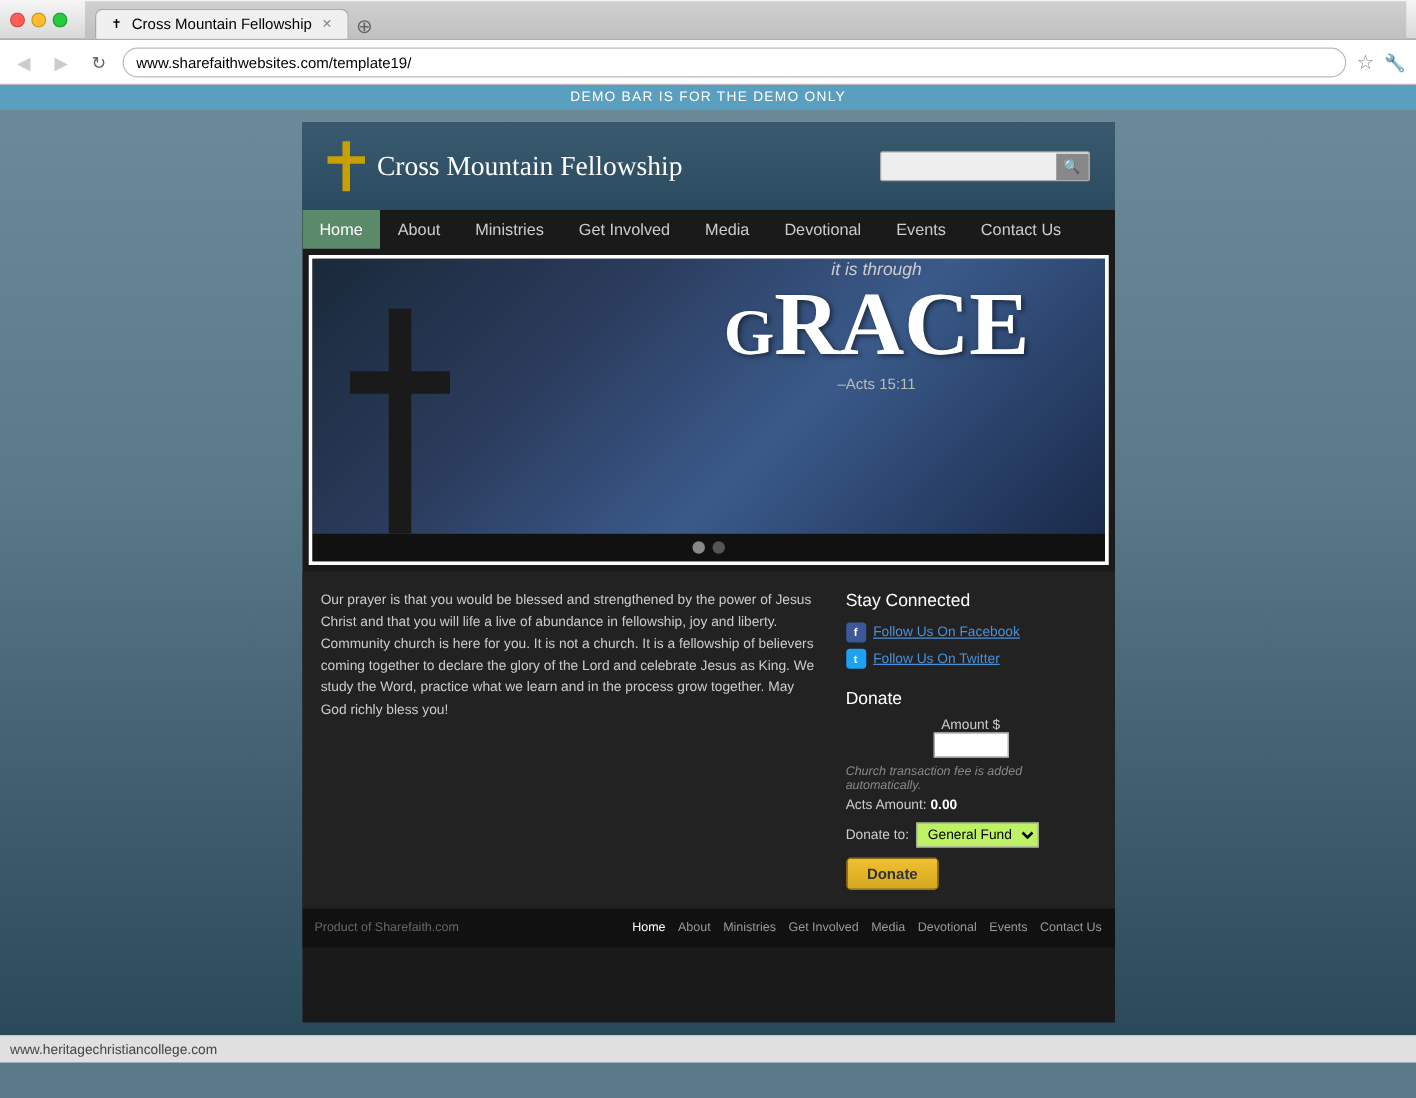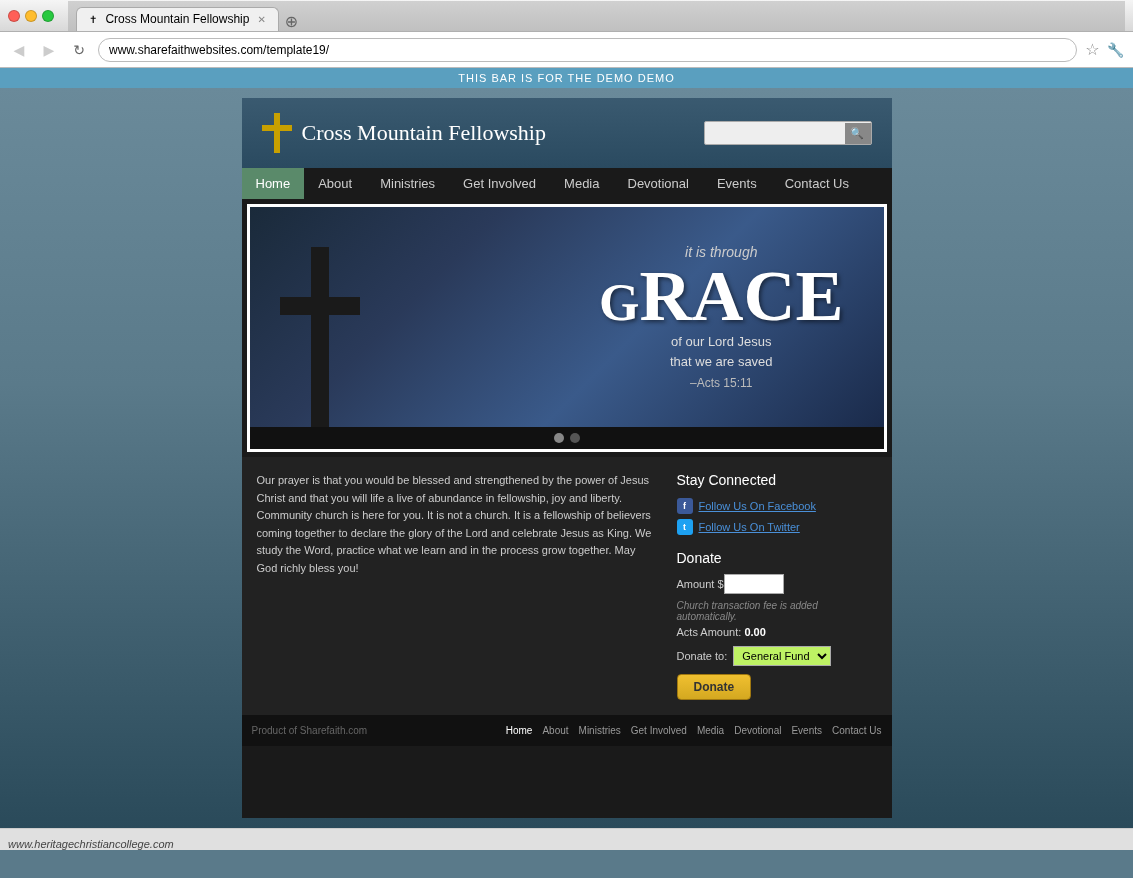--- a/index.html
+++ b/index.html
@@ -39,21 +39,21 @@
     .search-input { border: none; background: transparent; padding: 4px 8px; font-size: 12px; width: 140px; }
     .search-btn { background: #888; border: none; padding: 4px 6px; cursor: pointer; color: white; font-size: 11px; }
 
     
     .site-nav { background: #1a1a1a; display: flex; padding: 0; }
     .nav-item { padding: 8px 14px; font-size: 13px; color: #ccc; cursor: pointer; text-decoration: none; }
     .nav-item.active { background: #5a8a6a; color: white; }
 
     
     .hero-slider { position: relative; border: 3px solid white; margin: 5px; }
-    .hero-image { width: 100%; height: 220px; background: linear-gradient(135deg, #1a2a3a 0%, #2a3a5a 30%, #3a5a8a 60%, #1a2a4a 100%); display: flex; align-items: center; justify-content: flex-end; padding-right: 40px; overflow: hidden; position: relative; }
+    .hero-image { width: 100%; height: 220px; background: linear-gradient(135deg, #1a2a3a 0%, #2a3a5a 30%, #3a5a8a 60%, #1a2a4a 100%); display: flex; justify-content: flex-end; padding-right: 60px; overflow: hidden; position: relative; }
     .cross-silhouette { position: absolute; left: 30px; bottom: 0; width: 80px; height: 180px; }
     .cross-sil-v { width: 18px; height: 180px; background: #1a1a1a; position: absolute; left: 31px; top: 0; }
     .cross-sil-h { width: 80px; height: 18px; background: #1a1a1a; position: absolute; left: 0; top: 50px; }
     .hero-text { text-align: center; color: white; }
     .hero-small { font-size: 14px; font-style: italic; color: #ccc; }
     .hero-grace { font-size: 72px; font-weight: bold; font-family: Georgia, serif; line-height: 1; text-shadow: 2px 2px 4px rgba(0,0,0,0.5); }
     .hero-grace span { font-size: 52px; }
     .hero-sub { font-size: 13px; color: #ddd; line-height: 1.5; }
     .hero-verse { font-size: 12px; color: #bbb; margin-top: 5px; }
     .slider-dots { display: flex; justify-content: center; gap: 6px; padding: 6px 0; background: #111; }
@@ -72,40 +72,40 @@
     .stay-connected { color: white; font-size: 14px; margin-bottom: 10px; }
     .social-link { display: flex; align-items: center; gap: 6px; margin-bottom: 5px; cursor: pointer; }
     .social-icon { width: 16px; height: 16px; border-radius: 3px; display: flex; align-items: center; justify-content: center; font-size: 9px; font-weight: bold; }
     .fb-icon { background: #3b5998; color: white; }
     .tw-icon { background: #1da1f2; color: white; }
     .social-text { color: #4a90d9; font-size: 11px; text-decoration: underline; text-align: right; }
 
     
     .donate-section { margin-top: 15px; }
     .donate-title { color: white; font-size: 14px; margin-bottom: 8px; }
-    .donate-row { display: flex; align-items: center; gap: 0; margin-bottom: 6px; }
+    .donate-row { display: flex; align-items: center; gap: 0; margin-bottom: 6px; flex-direction: column; }
     .donate-label { color: #ccc; font-size: 11px; }
     .donate-input { width: 60px; height: 20px; border: 1px solid #aaa; background: white; font-size: 11px; padding: 0 3px; }
     .donate-note { color: #888; font-size: 10px; font-style: italic; margin-bottom: 4px; }
     .donate-total { color: #ccc; font-size: 11px; margin-bottom: 8px; }
     .donate-total strong { color: white; }
     .donate-to-row { display: flex; align-items: center; gap: 6px; margin-bottom: 8px; }
     .donate-to-label { color: #ccc; font-size: 11px; }
     .donate-select { font-size: 11px; padding: 2px 4px; background: #bef264; border: 1px solid #aaa; }
     .donate-btn { background: linear-gradient(to bottom, #f0c030, #d4a820); border: 1px solid #a07810; border-radius: 4px; padding: 5px 16px; font-size: 12px; color: #333; font-weight: bold; cursor: pointer; }
 
     
     .site-footer { background: #111; padding: 10px; display: flex; justify-content: space-between; align-items: center; }
     .footer-brand { color: #666; font-size: 10px; }
     .footer-nav { display: flex; gap: 10px; }
     .footer-nav-item { color: #999; font-size: 10px; cursor: pointer; }
     .footer-nav-item.active { color: white; }
 
     
-    .browser-status { background: #e0e0e0; height: 22px; display: flex; align-items: flex-end; padding: 0 8px; border-top: 1px solid #ccc; font-style: italic; }
+    .browser-status { background: #e0e0e0; height: 22px; display: flex; align-items: center; padding: 0 8px; border-top: 1px solid #ccc; }
     .status-url { font-size: 11px; color: #444; }
 
     
     .bg-outer { background: linear-gradient(to bottom, #6a8a9a 0%, #5a7a8a 40%, #3a5a6a 80%, #2a4a5a 100%); padding: 10px 0; }
   </style>
 </head>
 <body>
 
 <div>
 
@@ -128,21 +128,21 @@
   <div class="address-bar">
     <button class="nav-btn" disabled="">◀</button>
     <button class="nav-btn" disabled="">▶</button>
     <button class="nav-btn">↻</button>
     <input class="address-input" type="text" value="www.sharefaithwebsites.com/template19/" style="">
     <span class="star-btn">☆</span>
     <span class="wrench-btn">🔧</span>
   </div>
 
   <div class="demo-bar">
-    <span>THIS BAR IS FOR THE DEMO DEMO</span>
+    <span>DEMO BAR IS FOR THE DEMO ONLY</span>
   </div>
 
   <div class="bg-outer">
     <div class="church-site">
 
       <div class="site-header">
         <div class="logo-area">
           <div class="cross-icon">
             <div class="cross-vertical"></div>
             <div class="cross-horizontal"></div>
@@ -168,21 +168,20 @@
 
       <div class="hero-slider">
         <div class="hero-image">
           <div class="cross-silhouette">
             <div class="cross-sil-v"></div>
             <div class="cross-sil-h"></div>
           </div>
           <div class="hero-text">
             <div class="hero-small">it is through</div>
             <div class="hero-grace"><span style="font-size:52px">G</span><span style="font-size:72px">RACE</span></div>
-            <div class="hero-sub">of our Lord Jesus<br>that we are saved</div>
             <div class="hero-verse">–Acts 15:11</div>
           </div>
         </div>
         <div class="slider-dots">
           <div class="dot active"></div>
           <div class="dot"></div>
         </div>
       </div>
 
       <div class="main-content">

